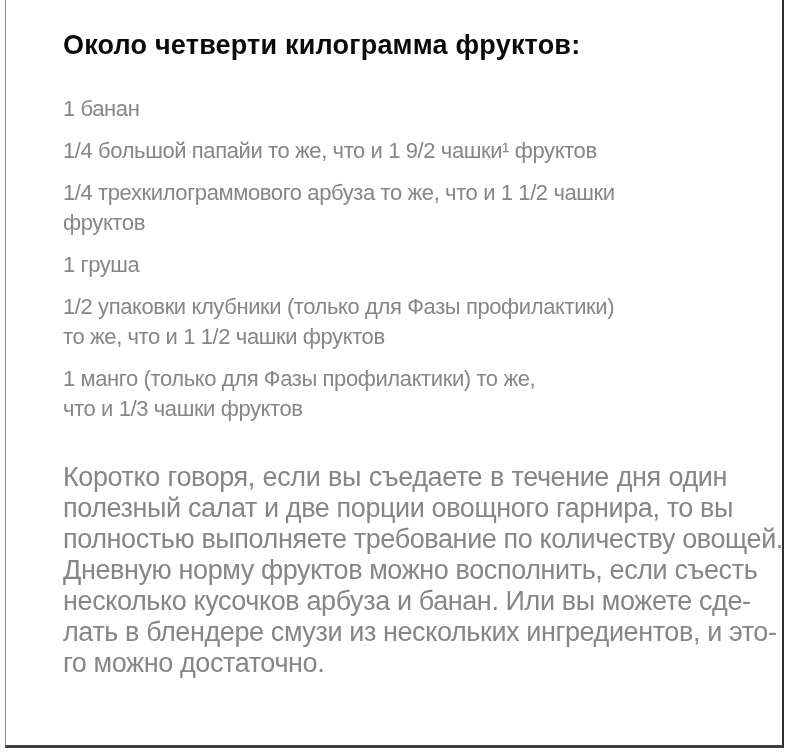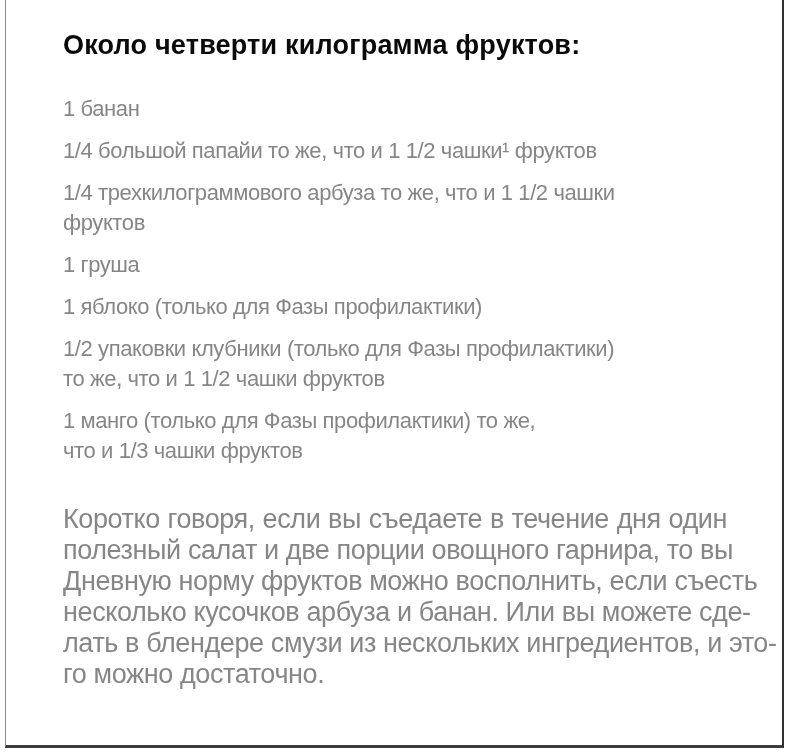--- a/index.html
+++ b/index.html
@@ -75,34 +75,34 @@
 </head>
 <body>
 
 <div class="page">
   <div class="content">
 
     <h1 class="heading">Около четверти килограмма фруктов:</h1>
 
     <div class="fruit-list">
       <div class="fruit-item">1 банан</div>
-      <div class="fruit-item">1/4 большой папайи то же, что и 1 1/2 чашки¹ фруктов</div>
+      <div class="fruit-item">1/4 большой папайи то же, что и 1 9/2 чашки¹ фруктов</div>
       <div class="fruit-item">1/4 трехкилограммового арбуза то же, что и 1 1/2 чашки
 фруктов</div>
       <div class="fruit-item">1 груша</div>
-      <div class="fruit-item">1 яблоко (только для Фазы профилактики)</div>
       <div class="fruit-item">1/2 упаковки клубники (только для Фазы профилактики)
 то же, что и 1 1/2 чашки фруктов</div>
       <div class="fruit-item">1 манго (только для Фазы профилактики) то же,
 что и 1/3 чашки фруктов</div>
     </div>
 
     <div class="summary">
       <div class="para-line just">Коротко говоря, если вы съедаете в течение дня один</div>
       <div class="para-line just">полезный салат и две порции овощного гарнира, то вы</div>
+      <div class="para-line just">полностью выполняете требование по количеству овощей.</div>
       <div class="para-line just">Дневную норму фруктов можно восполнить, если съесть</div>
       <div class="para-line just">несколько кусочков арбуза и банан. Или вы можете сде-</div>
       <div class="para-line just">лать в блендере смузи из нескольких ингредиентов, и это-</div>
       <div class="para-line">го можно достаточно.</div>
     </div>
 
   </div>
 </div>
 
 </body></html>

